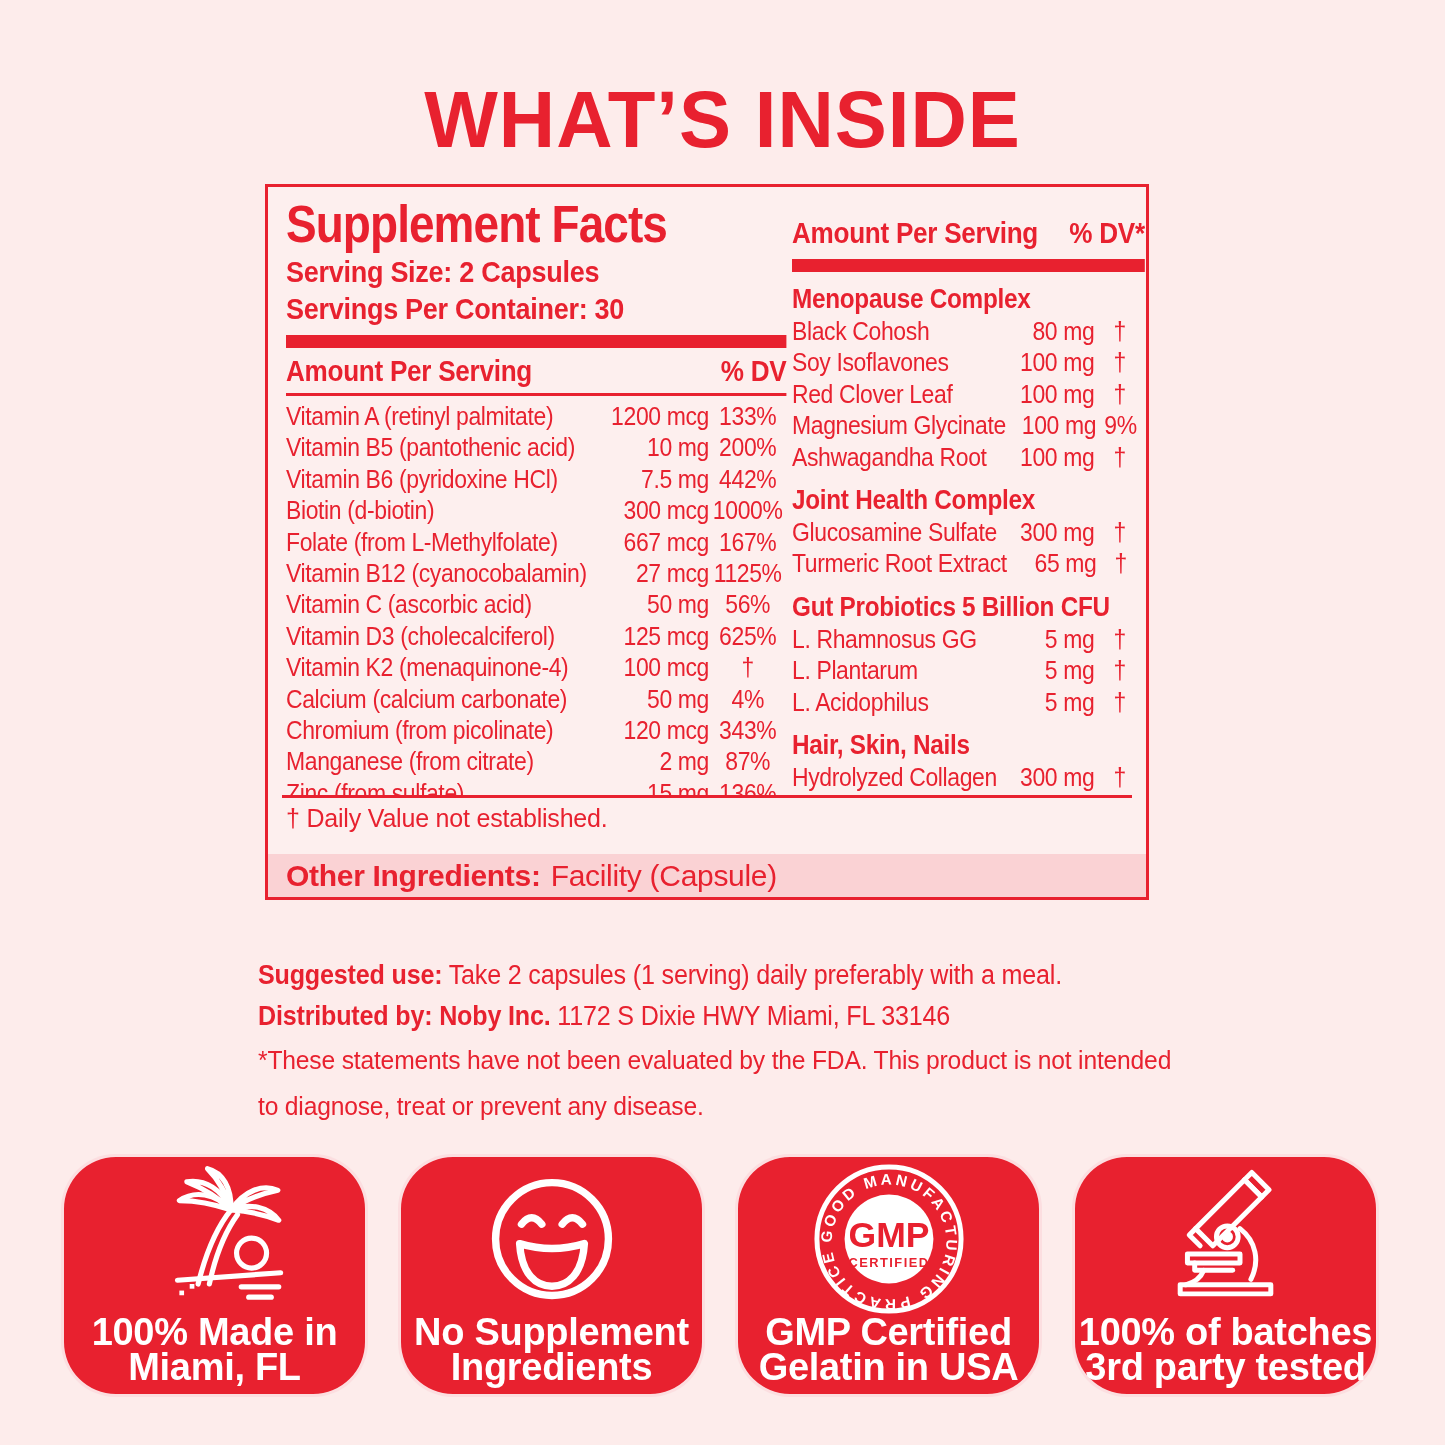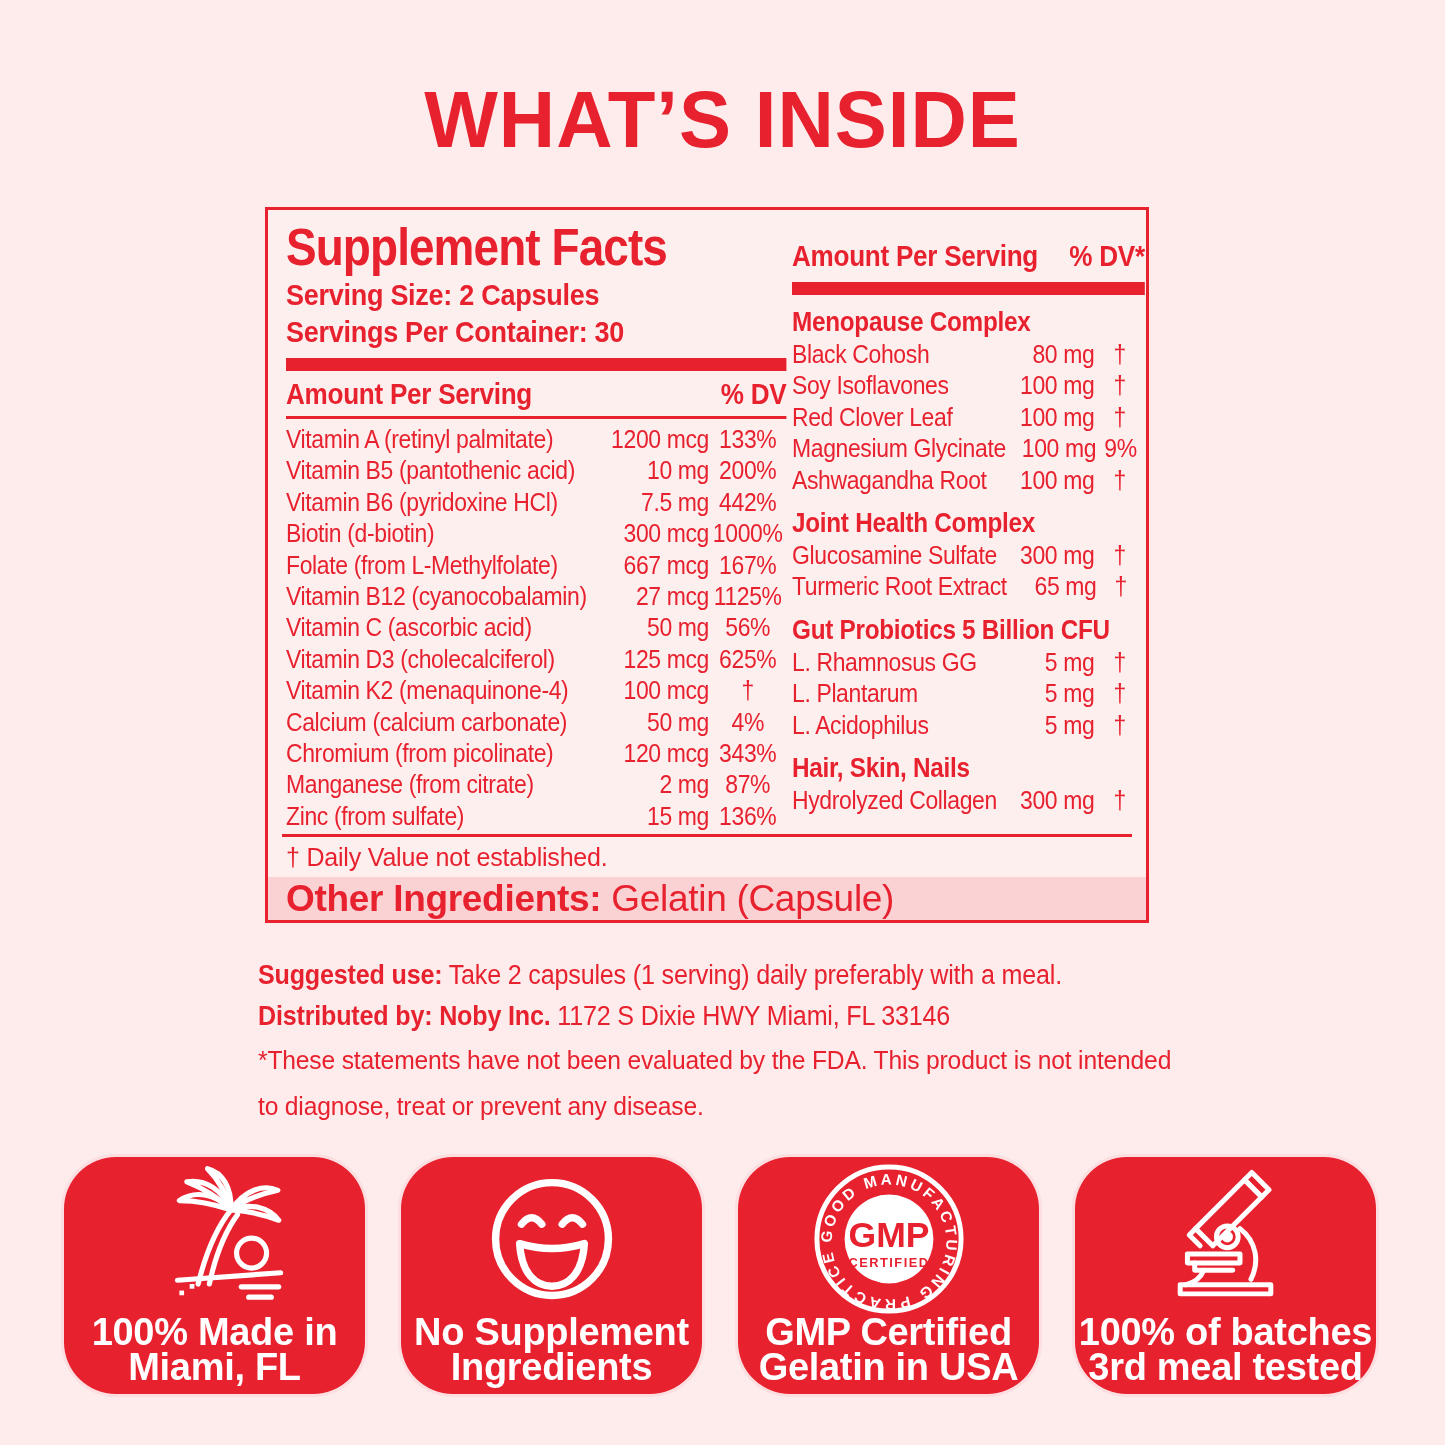--- a/index.html
+++ b/index.html
@@ -9,21 +9,21 @@
     font-family:"Liberation Sans", sans-serif;
     -webkit-font-smoothing:antialiased;
   }
   #page-title{
     position:absolute;top:74px;left:0;width:100%;text-align:center;
     font-size:78px;font-weight:bold;letter-spacing:1px;
     transform:scaleY(1.02);
   }
   
   #panel{
-    position:absolute;left:265px;top:207px;width:884px;height:716px;
+    position:absolute;left:265px;top:184px;width:884px;height:716px;
     border:3px solid #e8212f;background:#fdefee;
     display:flex;flex-direction:column;box-sizing:border-box;
   }
   .cols{flex:1;display:flex;padding:8px 0 0 18px;overflow:hidden;}
   .colL{width:500px;flex:none;}
   .colL-inner{width:556px;transform:scaleX(0.9);transform-origin:left top;}
   .colR{flex:none;margin-left:6px;}
   .colR-inner{width:392px;transform:scaleX(0.9);transform-origin:left top;padding-top:20px;}
   .sf-title{font-size:51px;font-weight:bold;letter-spacing:-1px;line-height:56px;margin-top:2px;}
   .serving-line{font-size:30px;font-weight:bold;line-height:37px;letter-spacing:-0.3px;}
@@ -33,21 +33,21 @@
   .nrow{display:flex;font-size:25.5px;line-height:31.4px;letter-spacing:-0.4px;}
   .nname{flex:1;white-space:nowrap;}
   .namt{width:118px;text-align:right;white-space:nowrap;}
   .colL .ndv{width:86px;text-align:center;white-space:nowrap;}
   .colR .namt{width:104px;}
   .colR .ndv{width:56px;text-align:center;white-space:nowrap;}
   .group{margin-top:11px;}
   .group-title{font-size:27px;font-weight:bold;line-height:33px;letter-spacing:-0.3px;}
   .fullline{height:3px;background:#e8212f;margin:0 14px;flex:none;}
   .footnote{flex:none;height:40px;display:flex;align-items:center;font-size:25px;padding:0 18px;letter-spacing:-0.2px;border-radius:17px;}
-  .band{flex:none;height:43px;background:#fad2d4;display:flex;align-items:center;padding:0 18px;font-size:37px;letter-spacing:-0.3px;white-space:nowrap;}
+  .band{flex:none;height:43px;background:#fad2d4;display:flex;align-items:center;padding:0 18px;font-size:30px;letter-spacing:-0.3px;white-space:nowrap;margin-top:16px;}
   .band b{margin-right:10px;}
   
   #notes{position:absolute;left:258px;top:955px;width:1000px;transform:scaleX(0.93);transform-origin:left top;}
   #notes .nline{font-size:27px;line-height:41px;letter-spacing:-0.2px;white-space:nowrap;}
   #notes .disc{font-size:26.5px;line-height:46px;letter-spacing:-0.2px;white-space:nowrap;}
   
   #badges{position:absolute;left:61px;top:1154px;display:flex;gap:30px;}
   .badge{
     width:307px;height:243px;border-radius:55px;background:#e8212f;
     border:3px solid rgba(255,255,255,0.85);box-sizing:border-box;
@@ -219,21 +219,21 @@
               </div>
             </div>
           </div>
       </div>
     </div>
   </div>
   <div class="fullline"></div>
   <div class="footnote">† Daily Value not established.</div>
   <div class="band">
     <b>Other Ingredients:</b>
-    <span>Gelatin (Capsule)</span>
+    <span>Facility (Capsule)</span>
   </div>
 </div>
 
 <div id="notes">
   <div class="nline"><b>Suggested use:</b><span>  Take 2 capsules (1 serving) daily preferably with a meal.</span></div>
   <div class="nline"><b>Distributed by: Noby Inc.</b><span> 1172 S Dixie HWY Miami, FL 33146</span></div>
   <div class="disc">*These statements have not been evaluated by the FDA. This product is not intended</div>
   <div class="disc">to diagnose, treat or prevent any disease.</div>
 </div>
 
@@ -313,16 +313,16 @@
         <path d="M96,68 C 114,82 118,104 108,124"></path>
         <rect x="38" y="96" width="58" height="10"></rect>
         <path d="M46,106 L 46,114 L 88,114"></path>
         <path d="M56,114 C 52,124 44,128 36,130"></path>
         <rect x="30" y="130" width="100" height="10"></rect>
       </g>
     </svg>
       </div>
       <div class="badge-text">
         <div>100% of batches</div>
-        <div>3rd meal tested</div>
+        <div>3rd party tested</div>
       </div>
     </div>
   </div>
 
 </body></html>

